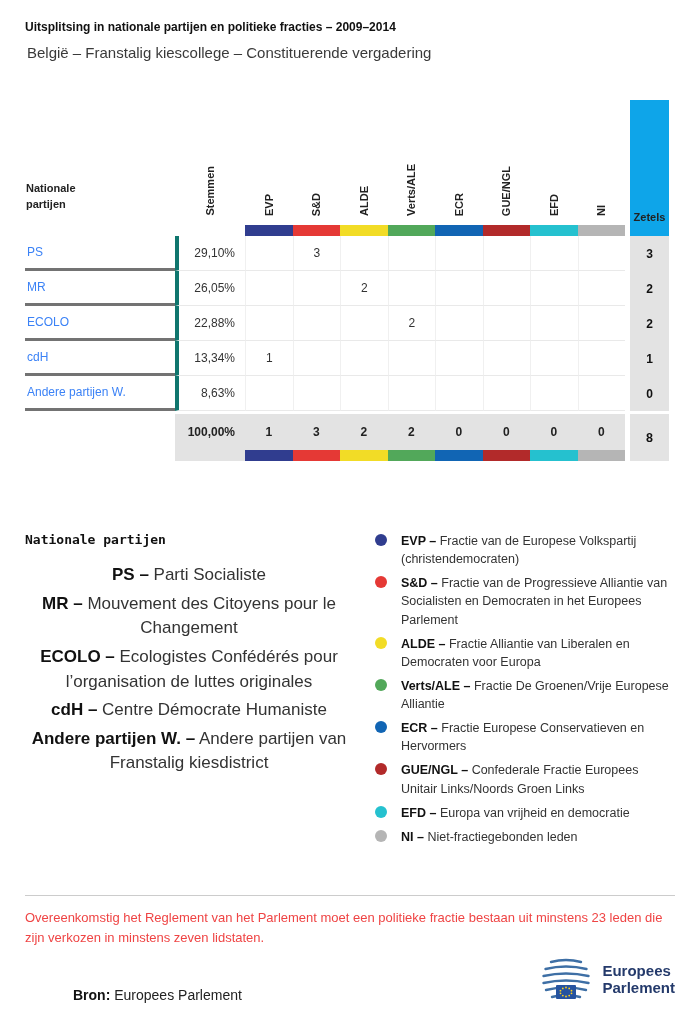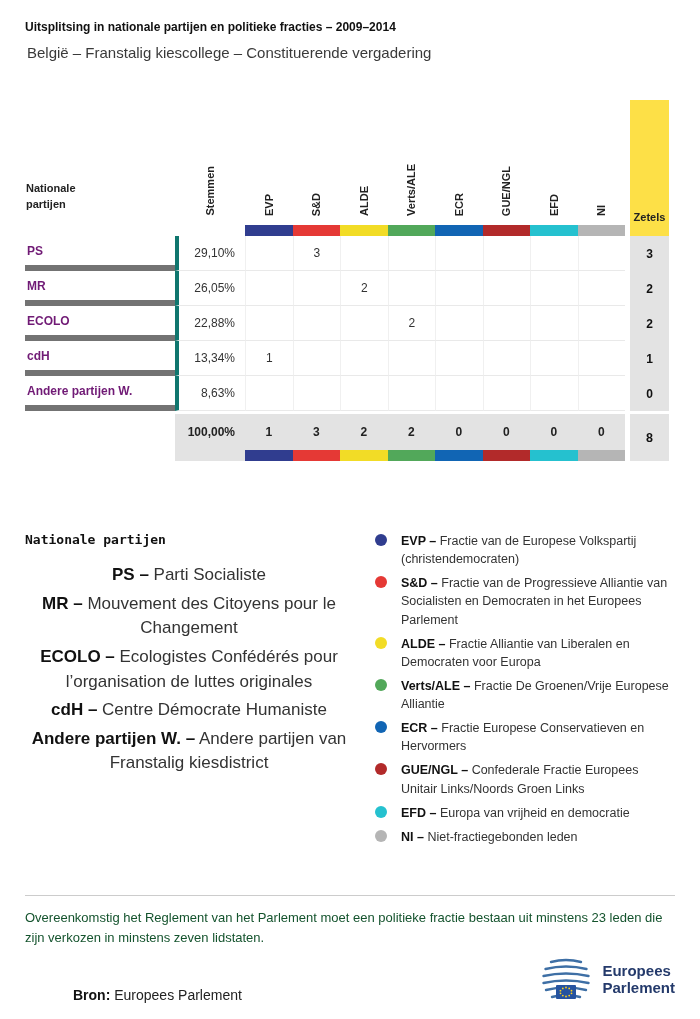--- a/index.html
+++ b/index.html
@@ -18,25 +18,25 @@
   .w-gap { width:5px; } .w-zet { width:39px; }
 
   .thead { display:flex; }
   .hcell { display:flex; flex-direction:column; }
   .vwrap { height:125px; display:flex; justify-content:center; align-items:flex-end; padding-bottom:9px; }
   .vlabel { writing-mode:vertical-rl; transform:rotate(180deg); font-size:11px; font-weight:700; color:#222; white-space:nowrap; }
   .cornerwrap { height:125px; display:flex; align-items:flex-end; padding:0 0 13px 1px; }
   .corner-label { width:57px; font-size:11px; font-weight:700; color:#222; line-height:1.4; overflow-wrap:break-word; word-break:break-word; }
   .bar { height:11px; }
   .spacer { height:11px; }
-  .zhead { width:39px; height:136px; background:#fde047; display:flex; align-items:flex-end; justify-content:center; padding-bottom:13px; font-size:11px; font-weight:700; color:#222; }
+  .zhead { width:39px; height:136px; background:#0ea5e9; display:flex; align-items:flex-end; justify-content:center; padding-bottom:13px; font-size:11px; font-weight:700; color:#222; }
 
   .trow { display:flex; height:35px; }
   .cell { display:flex; align-items:center; font-size:12px; color:#333; height:100%; }
-  .pname { font-weight:700; color:#701a75; padding-left:2px; border-bottom:6px solid #737373; }
+  .pname { font-weight:400; color:#3b82f6; padding-left:2px; border-bottom:3px solid #737373; }
   .stem { justify-content:flex-end; padding-right:10px; border-bottom:1px solid #e9e9e9; border-left:4px solid #0f766e; }
   .seat { justify-content:center; border-bottom:1px solid #e9e9e9; border-left:1px solid #f0f0f0; }
   .zet { background:#e3e3e3; justify-content:center; font-weight:700; color:#111; }
 
   .total-wrap { display:flex; margin-top:3px; }
   .total-left { display:flex; flex-direction:column; }
   .trow.total { height:36px; }
   .total .stem, .total .seat { background:#e3e3e3; font-weight:700; color:#222; border:none; }
   .barrow { display:flex; height:11px; }
   .graybg { background:#e3e3e3; height:11px; }
@@ -49,21 +49,21 @@
   .mono-head { font-family:"DejaVu Sans Mono", monospace; font-weight:700; font-size:13px; color:#111; margin-bottom:16px; }
   .lp-item { font-size:17px; line-height:1.45; margin-bottom:4px; color:#333;text-align:center; }
   .lp-item b { color:#111; }
   .lg-head { font-size:12px; font-weight:700; color:#111; margin-bottom:15px; }
   .lg-item { position:relative; padding-left:26px; font-size:12.5px; line-height:1.45; margin-bottom:6px; color:#333; }
   .lg-item b { color:#111; }
   .dot { position:absolute; left:0; top:2px; width:12px; height:12px; border-radius:50%; }
 
   
   .rule { left:25px; top:895px; width:650px; border-top:1px solid #cccccc; }
-  .footnote { left:25px; top:908px; width:650px; font-size:13px; line-height:1.5; color:#14532d; }
+  .footnote { left:25px; top:908px; width:650px; font-size:13px; line-height:1.5; color:#ef4444; }
   .source { left:25px; top:987px; font-size:14px; color:#222;margin-left:48px; }
   .source b { color:#111; }
   .eplogo { top:956px; right:25px; display:flex; align-items:center; gap:10px; }
   .eplogo-text { font-size:15px; font-weight:700; color:#243a6b; line-height:1.15; }
 </style>
 </head>
 <body>
 
 <h1 class="abs title">Uitsplitsing in nationale partijen en politieke fracties – 2009–2014</h1>
 <h2 class="abs subtitle">België – Franstalig kiescollege – Constituerende vergadering</h2>

